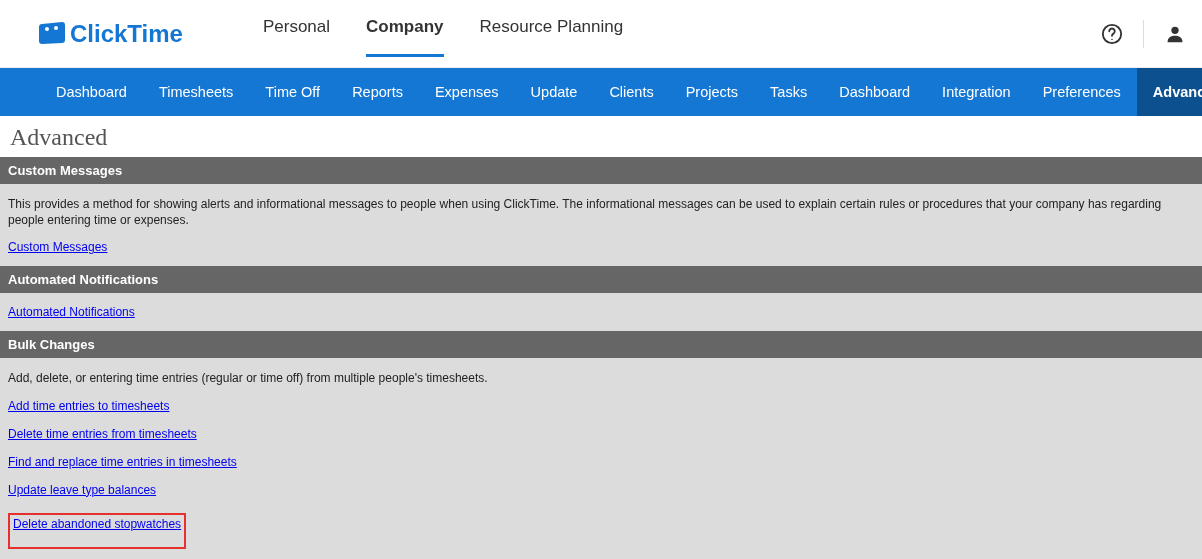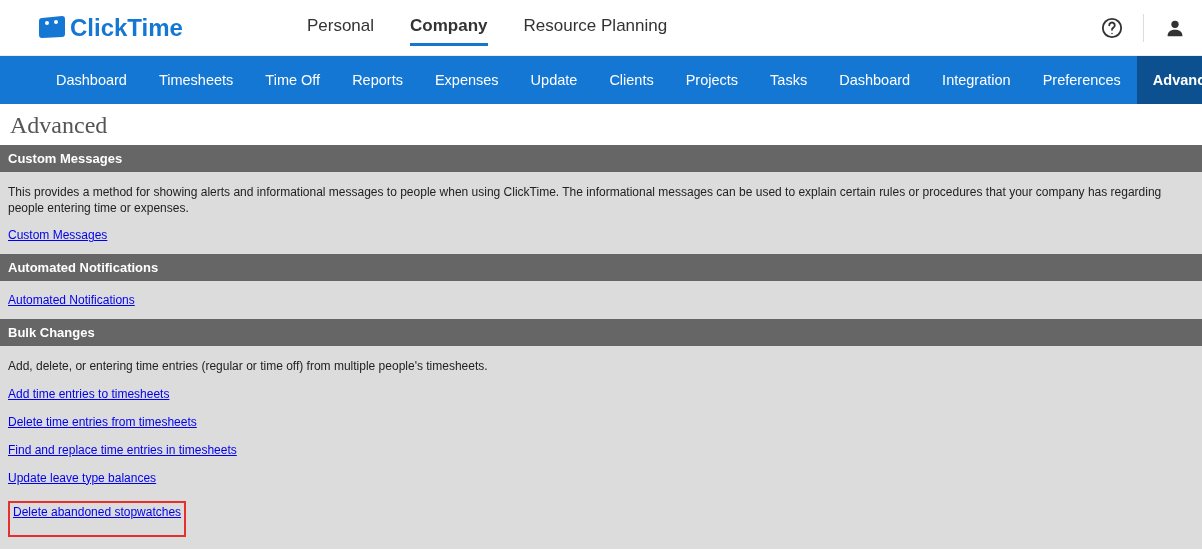--- a/index.html
+++ b/index.html
@@ -6,24 +6,23 @@
   body {
     font-family: Arial, Helvetica, sans-serif;
     font-size: 13px;
     background: #fff;
     width: 1202px;
     color: #333;
   }
   .top-bar {
     display: flex;
     align-items: center;
-    height: 56px;
+    height: 68px;
     padding: 0 16px;
     border-bottom: 1px solid #eee;
-    gap: 44px;
   }
   .logo {
     display: flex;
     align-items: center;
     color: #1477d4;
     font-weight: bold;
     font-size: 24px;
     margin-right: 80px;
     margin-left: 22px;
   }
@@ -34,21 +33,21 @@
     font-size: 17px;
   }
   .top-tab {
     color: #333;
     cursor: pointer;
     padding: 6px 0 10px 0;
   }
   .top-tab.active {
     font-weight: bold;
     border-bottom: 3px solid #1477d4;
-    padding-bottom: 7px;
+    padding-bottom: 17px;
   }
   .top-right {
     margin-left: auto;
     display: flex;
     align-items: center;
     gap: 20px;
   }
   .icon-btn {
     cursor: pointer;
     display: flex;

